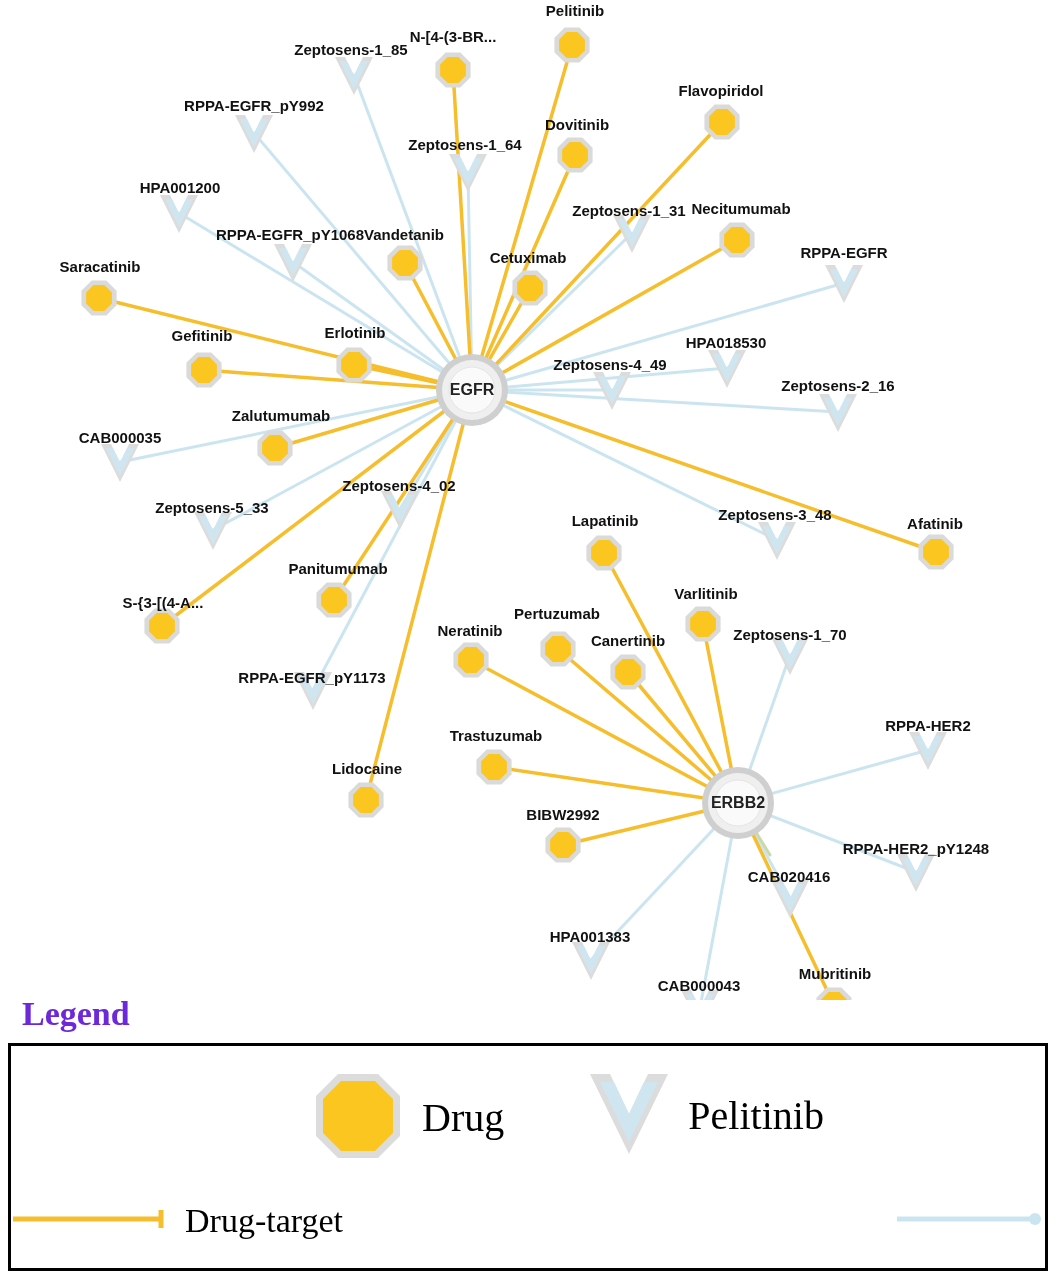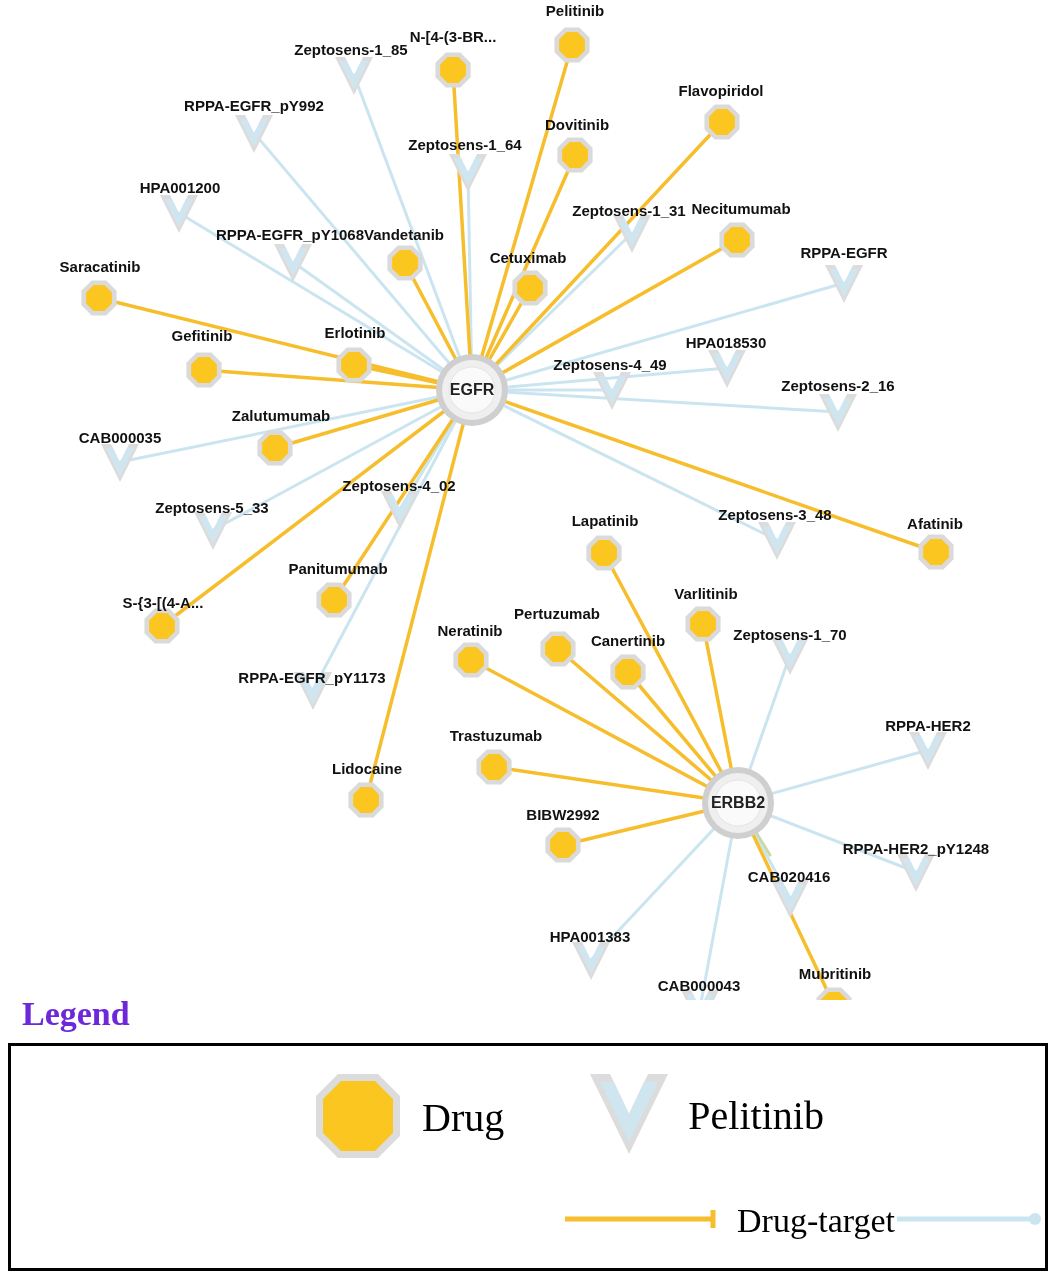--- a/index.html
+++ b/index.html
@@ -68,21 +68,22 @@
     margin-left: 38px;
   }
   .legend-row-2 {
     position: absolute;
     left: 0;
     top: 140px;
     width: 100%;
     height: 70px;
     display: flex;
     align-items: center;
-    justify-content: flex-end;
+    justify-content: space-between;
+    gap: 70px;
   }
   .legend-item {
     display: flex;
     align-items: center;
     gap: 14px;
   }
   .legend-text {
     font-family: "Liberation Serif", serif;
     font-size: 40px;
     color: #000000;

